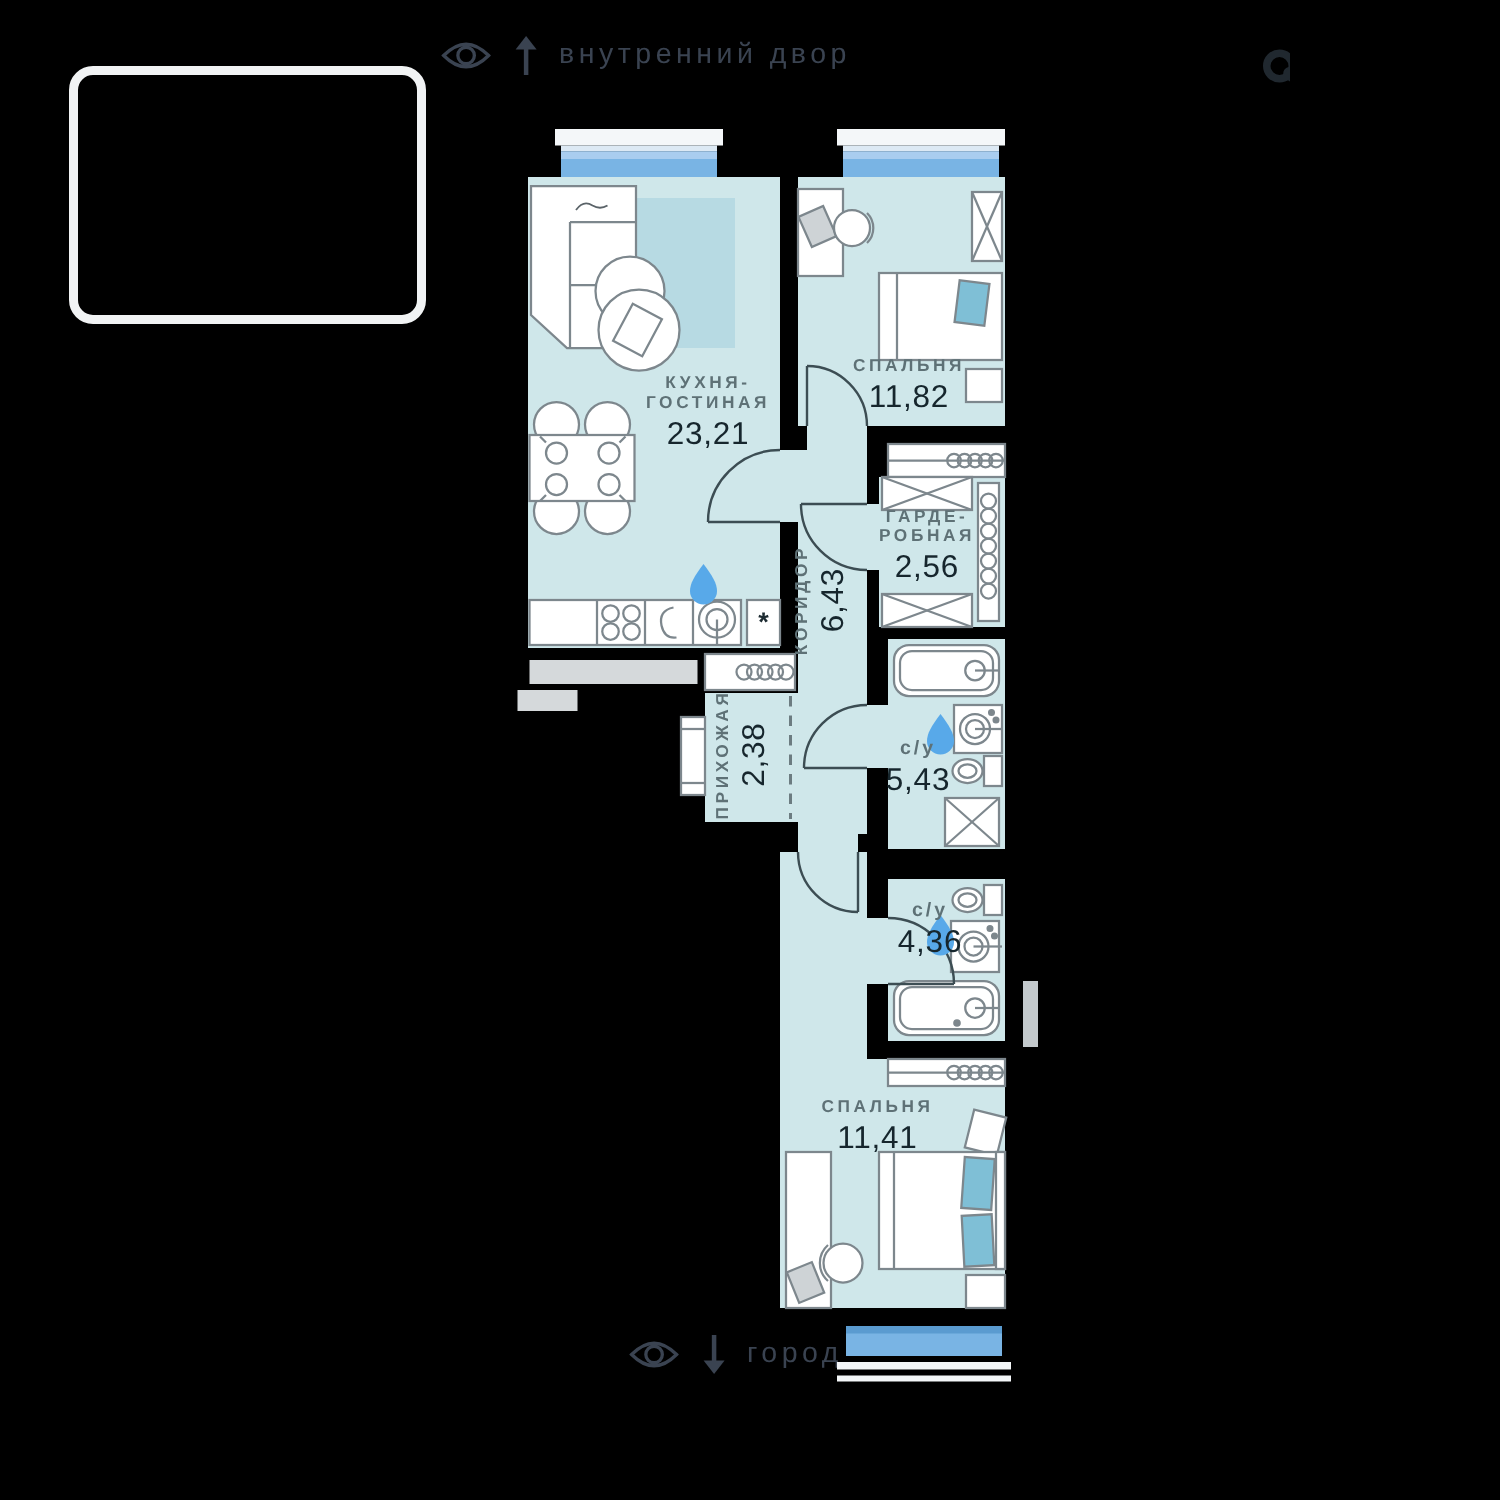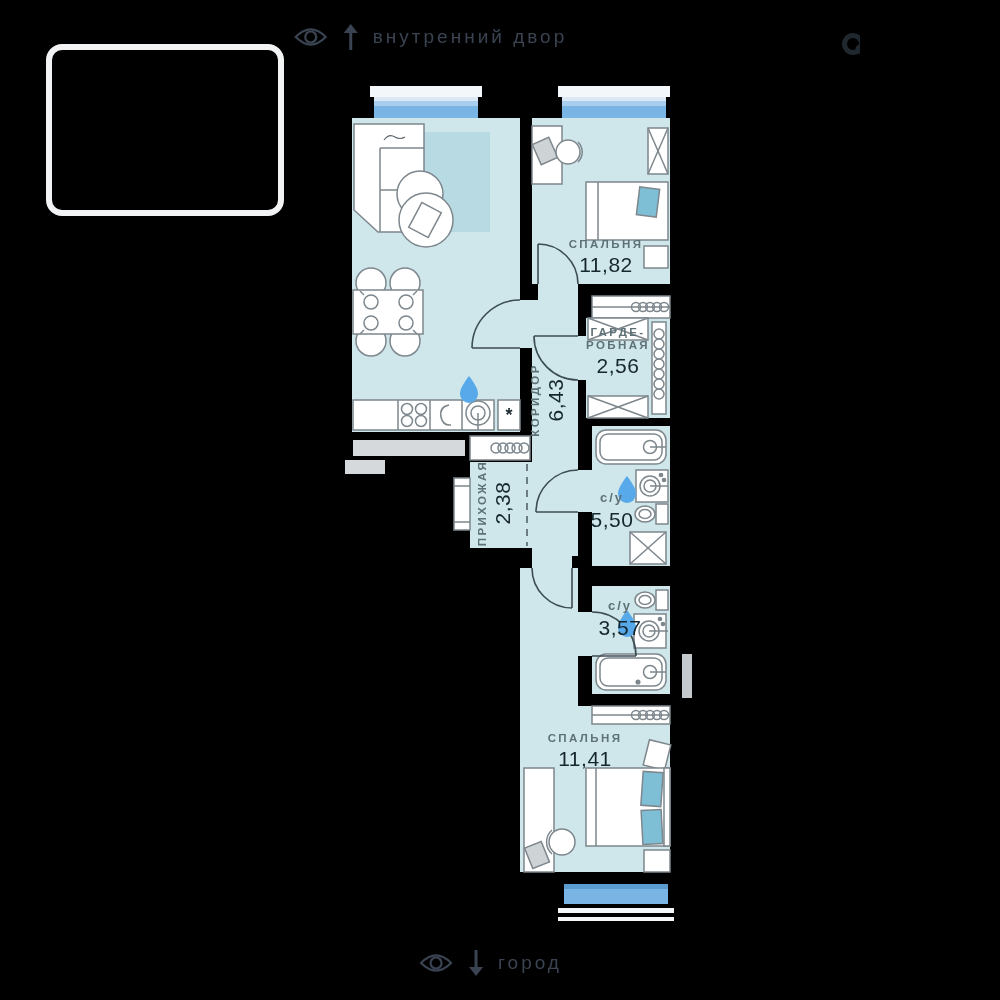--- a/index.html
+++ b/index.html
@@ -4,21 +4,21 @@
 <style>
   html,body{margin:0;padding:0;background:#000;}
   .stage{position:relative;width:860px;height:1000px;background:#000;overflow:hidden;
          font-family:"Liberation Sans","DejaVu Sans",sans-serif;}
   .legend-box{position:absolute;left:46px;top:44px;width:226px;height:160px;
               border:6px solid #f1f3f4;border-radius:16px;background:#000;}
   .plan-svg{position:absolute;left:0;top:0;}
   .annotation{position:absolute;display:flex;align-items:center;gap:13px;color:#3a4351;}
   .annotation .ann-label{font-size:19px;letter-spacing:3px;color:#3a4351;white-space:nowrap;}
   .annotation.top{left:50%;top:22px;transform:translateX(-50%);}
-  .annotation.bottom{left:490px;top:948px;transform:translateX(-50%);}
+  .annotation.bottom{left:490px;top:888px;transform:translateX(-50%);}
   .compass{position:absolute;left:828px;top:12px;}
   .rlabel{position:absolute;transform:translate(-50%,-50%);text-align:center;line-height:1.15;white-space:nowrap;}
   .rlabel.vertical{transform:translate(-50%,-50%) rotate(-90deg);}
   .rname{font-size:11.5px;letter-spacing:2.4px;color:#5e7176;font-weight:bold;}
   .rname.su{font-size:13px;letter-spacing:2px;text-transform:none;margin-top:24px;}
   .rarea{font-size:21px;letter-spacing:.5px;color:#16262d;font-weight:500;margin-top:2px;}
   .sym-fridge{position:absolute;transform:translate(-50%,-50%);font-size:18px;color:#1d2b31;font-weight:bold;}
 </style>
 </head>
 <body>
@@ -285,52 +285,59 @@
 
     <line x1="527" y1="464" x2="527" y2="546" stroke="#6c7c81" stroke-width="2" stroke-dasharray="7,6"></line>
 
     <g fill="#58a9e9">
       <path transform="translate(469,388)" d="M0,-12 C6,-4 9,1 9,6 A9,9 0 1 1 -9,6 C-9,1 -6,-4 0,-12 Z"></path>
       <path transform="translate(627,488)" d="M0,-12 C6,-4 9,1 9,6 A9,9 0 1 1 -9,6 C-9,1 -6,-4 0,-12 Z"></path>
       <path transform="translate(627,622)" d="M0,-12 C6,-4 9,1 9,6 A9,9 0 1 1 -9,6 C-9,1 -6,-4 0,-12 Z"></path>
     </g>
   </svg>
 
+  <div class="rlabel" style="left:472px;top:276px">
+    <div class="rname">
+      <span>КУХНЯ-</span><br>
+      <span>ГОСТИНАЯ</span>
+    </div>
+    <div class="rarea">23,21</div>
+  </div>
 
   <div class="rlabel" style="left:606px;top:258px">
     <div class="rname">СПАЛЬНЯ</div>
     <div class="rarea">11,82</div>
   </div>
 
-  <div class="rlabel" style="left:618px;top:352px">
+  <div class="rlabel" style="left:618px;top:365px">
     <div class="rname">
       <span>ГАРДЕ-</span><br>
       <span>РОБНАЯ</span>
     </div>
     <div class="rarea">2,56</div>
   </div>
 
   <div class="rlabel vertical" style="left:549px;top:400px">
     <div class="rname">КОРИДОР</div>
     <div class="rarea">6,43</div>
   </div>
 
   <div class="rlabel vertical" style="left:496px;top:503px">
     <div class="rname">ПРИХОЖАЯ</div>
     <div class="rarea">2,38</div>
   </div>
 
   <div class="rlabel" style="left:612px;top:500px">
     <div class="rname su">с/у</div>
-    <div class="rarea">5,50</div>
+    <div class="rarea">5,43</div>
   </div>
 
   <div class="rlabel" style="left:620px;top:608px">
     <div class="rname su">с/у</div>
-    <div class="rarea">3,57</div>
+    <div class="rarea">4,36</div>
   </div>
 
   <div class="rlabel" style="left:585px;top:752px">
     <div class="rname">СПАЛЬНЯ</div>
     <div class="rarea">11,41</div>
   </div>
 
   <span class="sym-fridge" style="left:509px;top:415px">*</span>
 
 </div>

